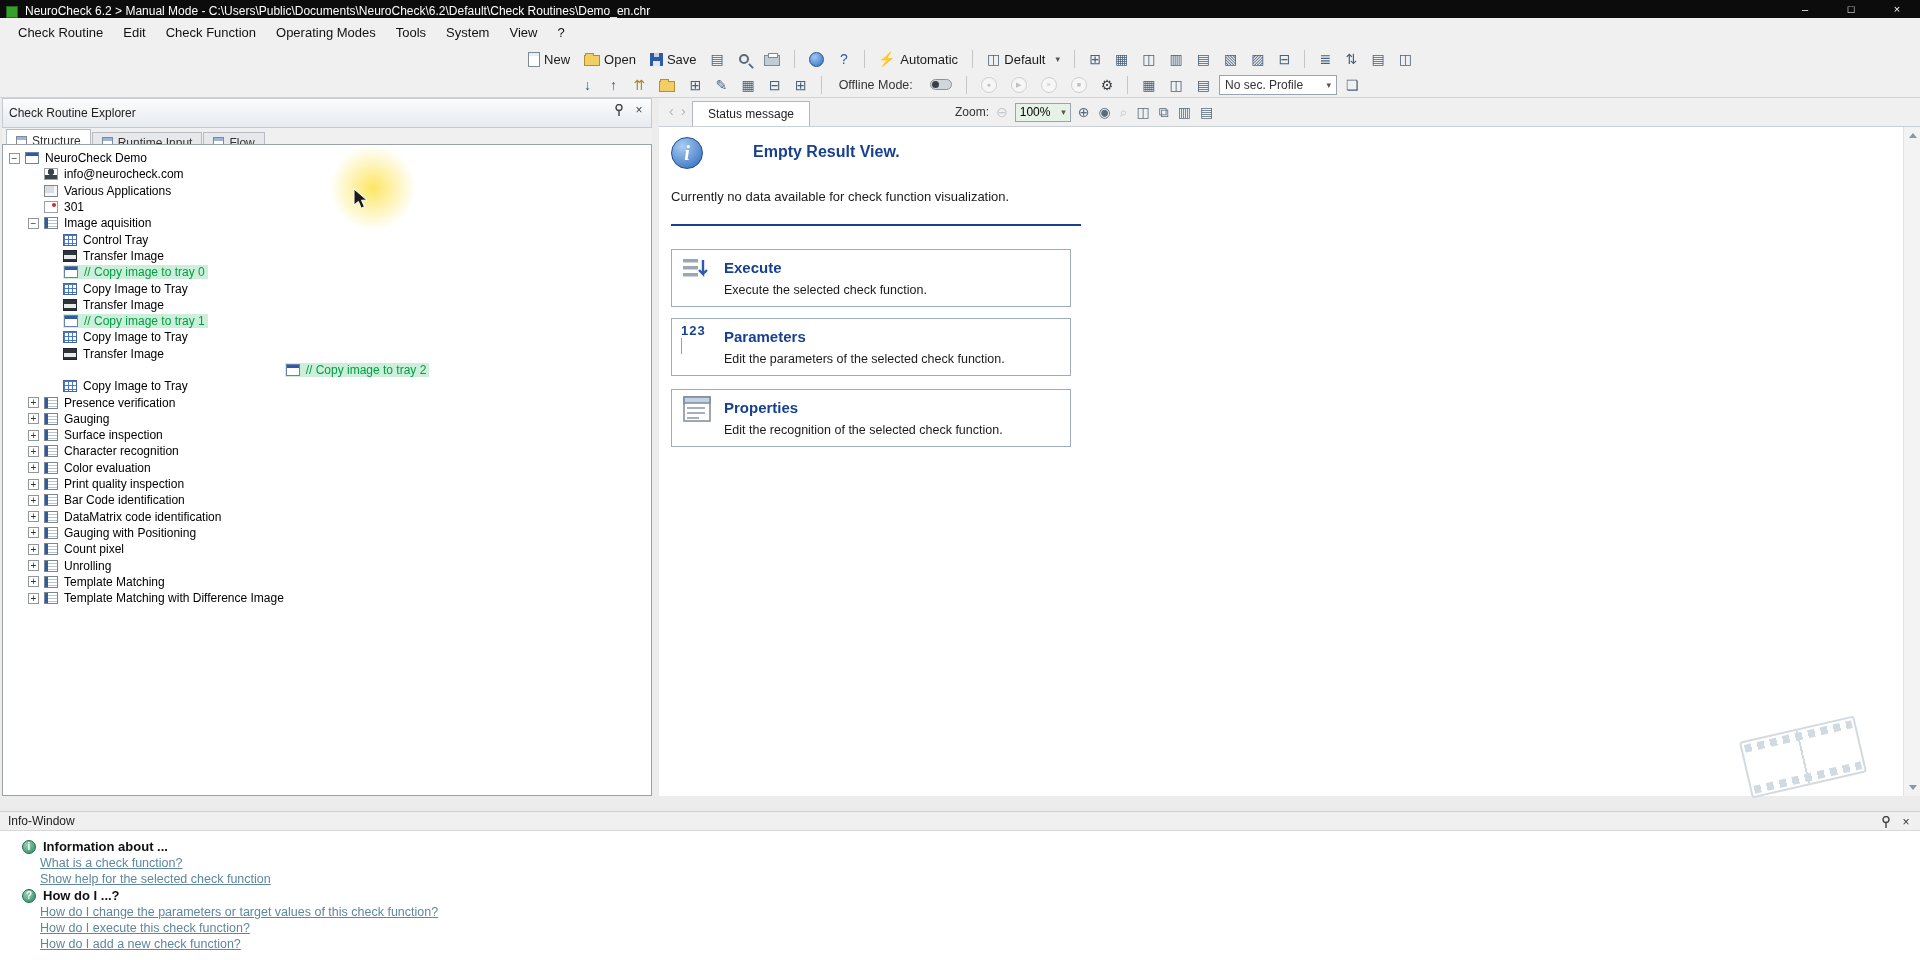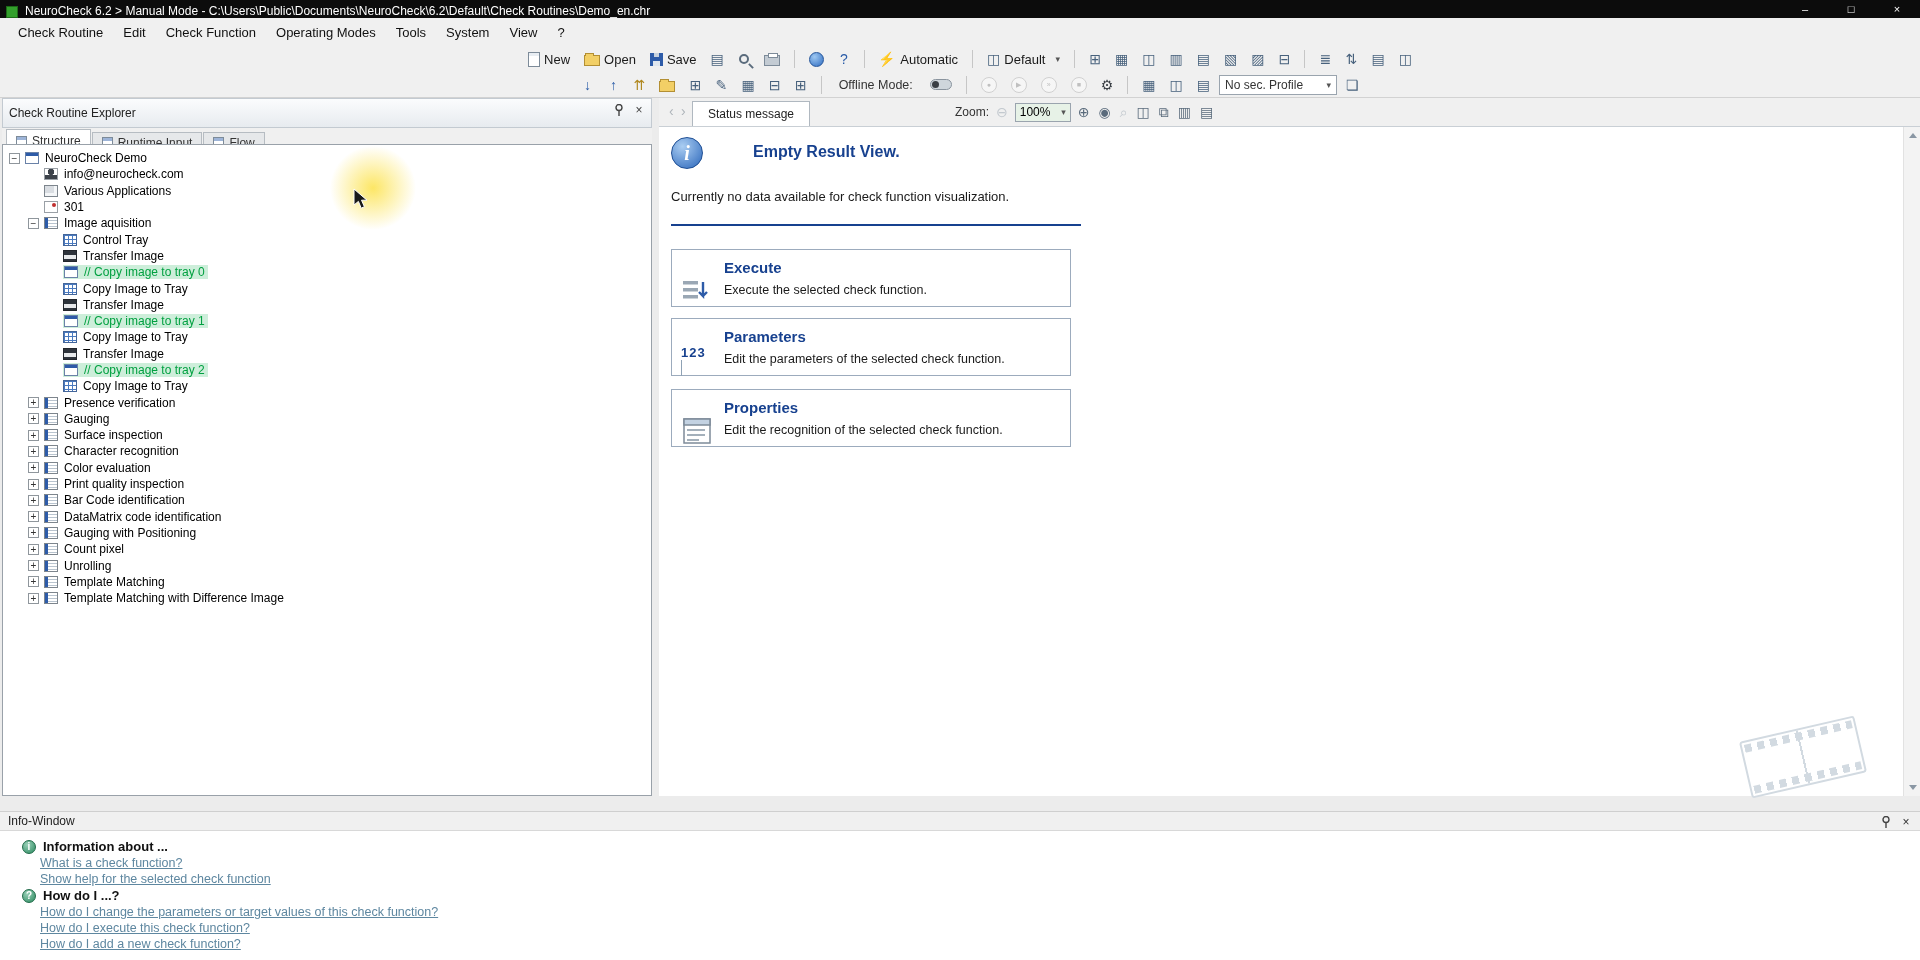--- a/index.html
+++ b/index.html
@@ -113,21 +113,21 @@
   .result-body { position:absolute; left:0; top:28px; right:0; bottom:0; background:#fff;
     border-top:1px solid #c9cfd5; }
   .bigi { position:absolute; left:12px; top:10px; width:32px; height:32px; border-radius:50%;
     background:radial-gradient(circle at 35% 28%, #aacdf2, #2a66ba); border:1px solid #1f4f94;
     color:#fff; font-size:20px; font-weight:bold; font-style:italic; font-family:"Liberation Serif", serif;
     display:flex; align-items:center; justify-content:center; }
   .rv-heading { position:absolute; left:94px; top:16px; font-size:16px; font-weight:bold; color:#17418f; }
   .rv-message { position:absolute; left:12px; top:62px; font-size:13px; color:#1a1a1a; }
   .rv-divider { position:absolute; left:12px; top:97px; width:410px; height:2px; background:#17418f; }
   .card { position:absolute; left:12px; width:400px; height:58px; border:1px solid #9cabbd; background:#fff; }
-  .card-ico { position:absolute; left:9px; top:26px; width:36px; height:32px; }
+  .card-ico { position:absolute; left:9px; top:4px; width:36px; height:32px; }
   .card-title { position:absolute; left:52px; top:9px; font-size:15px; font-weight:600; color:#17418f; }
   .card-desc { position:absolute; left:52px; top:33px; font-size:12.5px; color:#1a1a1a; }
   .p123 { font-size:13px; font-weight:bold; color:#17418f; letter-spacing:1px; display:block; }
   .pgrid { width:26px; height:10px; margin-top:2px;
     background-image:linear-gradient(#8fa2b5 1px, transparent 1px), linear-gradient(90deg, #8fa2b5 1px, transparent 1px);
     background-size:9px 5px; border-right:1px solid #8fa2b5; border-bottom:1px solid #8fa2b5; }
   .scrollbar { position:absolute; right:0; top:0; bottom:0; width:17px; background:#f3f3f3; border-left:1px solid #e2e2e2; }
   .sb-btn { position:absolute; left:0; width:17px; height:17px; display:flex; align-items:center; justify-content:center; }
   .sb-tri-up { width:0; height:0; border-left:4px solid transparent; border-right:4px solid transparent; border-bottom:5px solid #8a97a4; }
   .sb-tri-down { width:0; height:0; border-left:4px solid transparent; border-right:4px solid transparent; border-top:5px solid #8a97a4; }
@@ -410,21 +410,21 @@
       <div class="trow" style="padding-left: 44px;">
         <span class="exp hid"></span>
         <span class="t-ico t-tray"></span>
         <span class="lab">Copy Image to Tray</span>
       </div>
       <div class="trow" style="padding-left: 44px;">
         <span class="exp hid"></span>
         <span class="t-ico t-transfer"></span>
         <span class="lab">Transfer Image</span>
       </div>
-      <div class="trow green" style="padding-left: 44px;">
+      <div class="trow green" style="padding-left: 44px; justify-content: center;">
         <span class="exp hid"></span>
         <span class="hl">
           <span class="t-ico t-form"></span>
           <span class="lab">// Copy image to tray 2</span>
         </span>
       </div>
       <div class="trow" style="padding-left: 44px;">
         <span class="exp hid"></span>
         <span class="t-ico t-tray"></span>
         <span class="lab">Copy Image to Tray</span>

